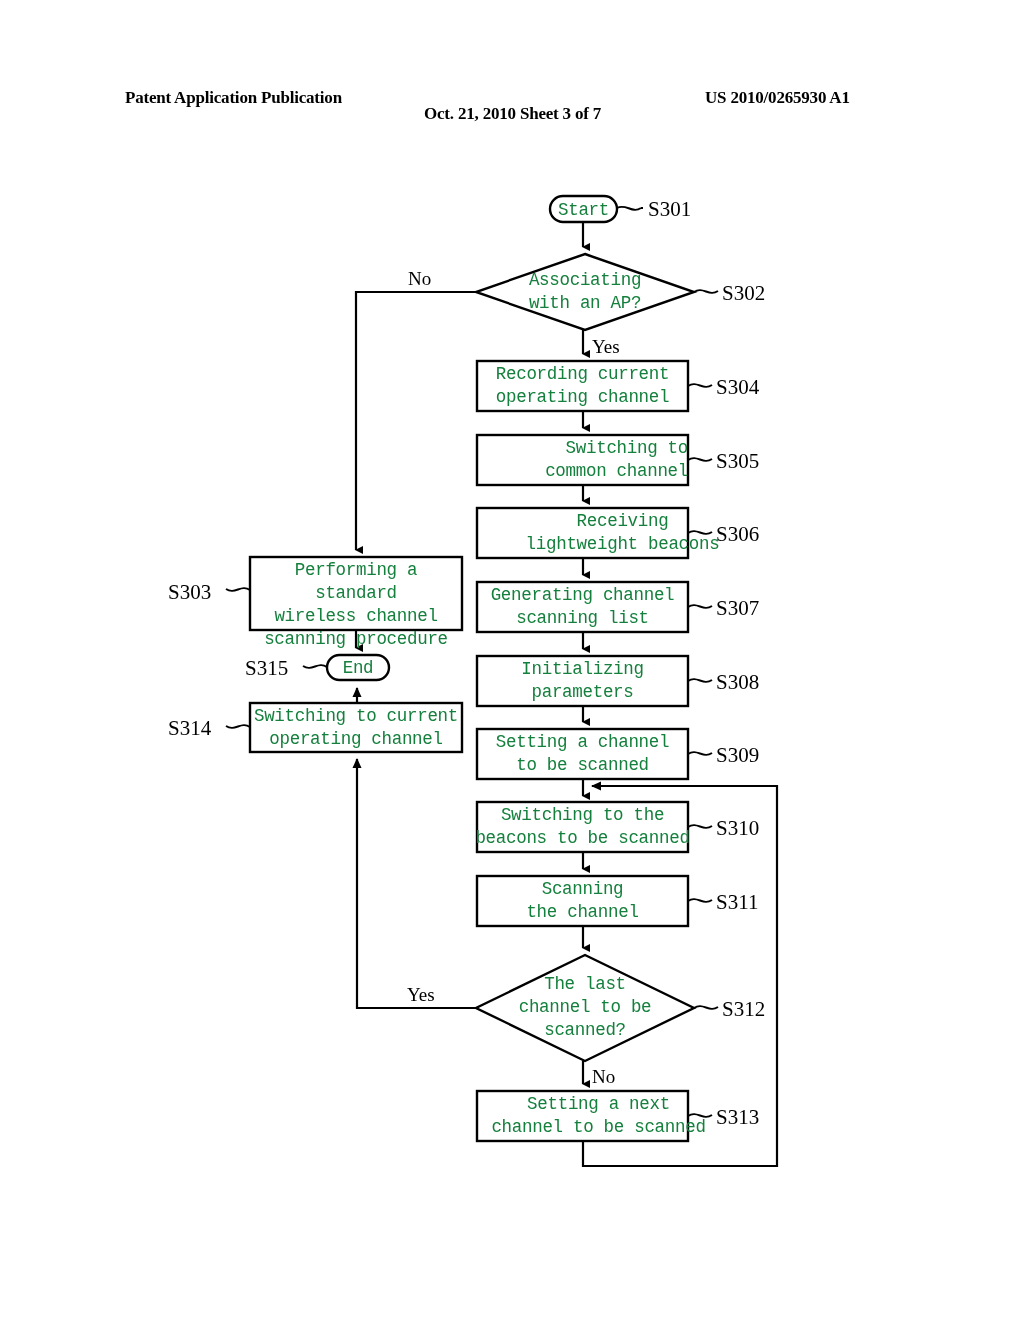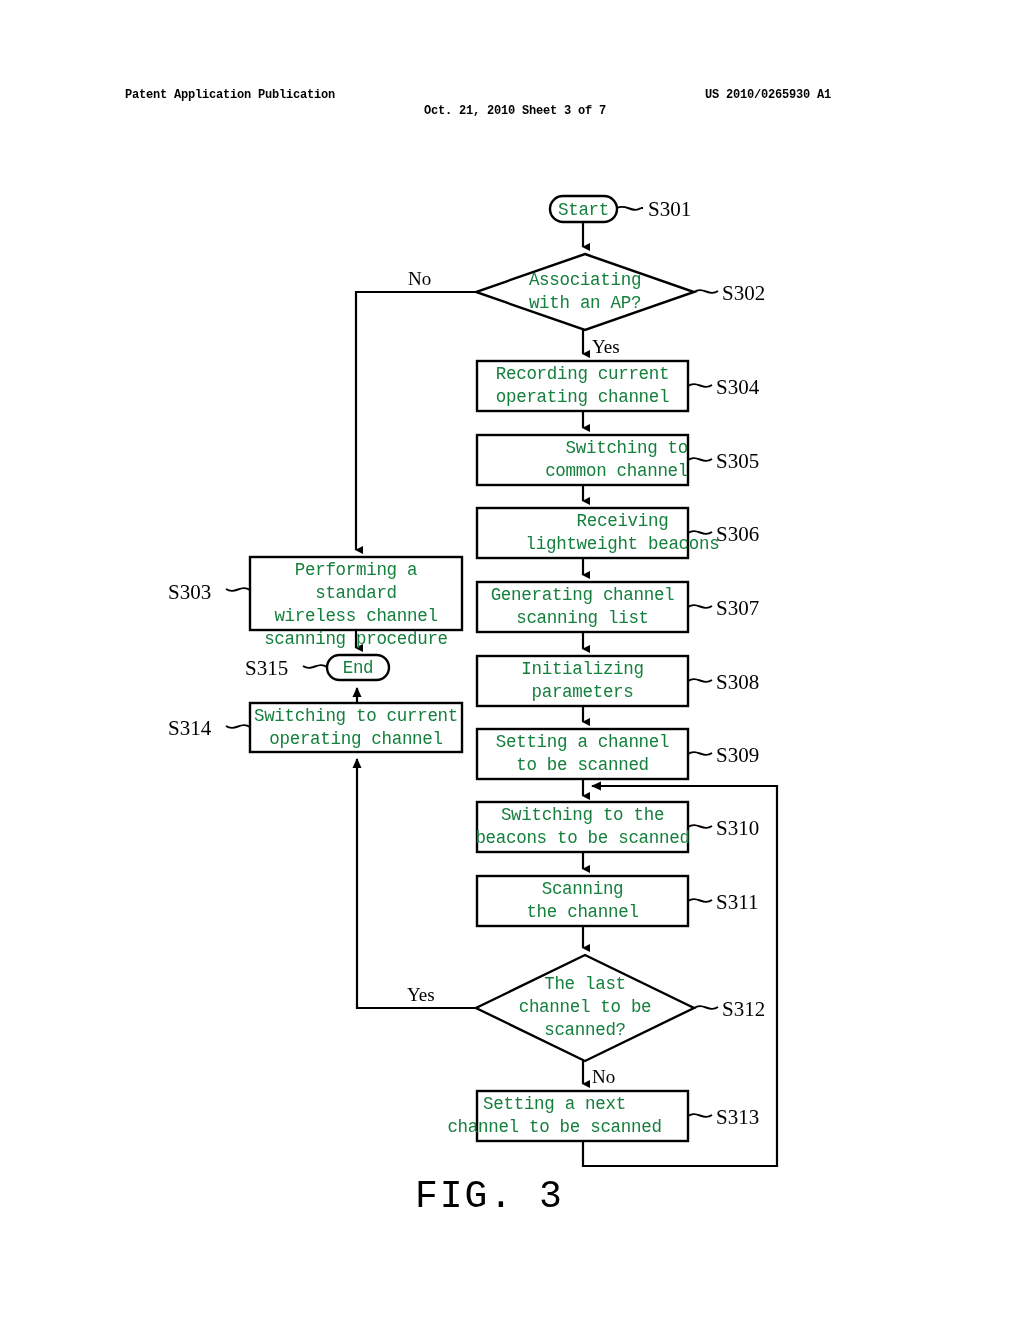--- a/index.html
+++ b/index.html
@@ -16,23 +16,23 @@
     overflow: hidden;
   }
 
   
   .page-header {
     position: absolute;
     top: 88px;
     left: 0;
     width: 948px;
     height: 28px;
-    font-family: Liberation Mono, monospace;
+    font-family: Liberation Serif, serif;
     font-weight: bold;
-    font-size: 12px;
+    font-size: 17px;
     letter-spacing: -0.2px;
   }
   .page-header .hdr-left   { position: absolute; left: 125px;  top: 0; white-space: nowrap; }
   .page-header .hdr-center { position: absolute; left: 424px;  top: 16px; white-space: nowrap; }
   .page-header .hdr-right  { position: absolute; left: 705px;  top: 0; white-space: nowrap; }
 
   
   #diagram {
     position: absolute;
     left: 0;
@@ -212,30 +212,29 @@
 the channel</div>
   <div class="step-tag" style="left:716px; top:890px;">S311</div>
 
   <div class="node-label" style="left:476px; top:973px; width:218px;">The last
 channel to be
 scanned?</div>
   <div class="step-tag" style="left:722px; top:997px;">S312</div>
   <div class="branch-label" style="left:407px; top:984px;">Yes</div>
   <div class="branch-label" style="left:592px; top:1066px;">No</div>
 
-  <div class="node-label" style="left:447px; top:1093px; width:215px;border-radius:13px;">Setting a next
+  <div class="node-label" style="left:491px; top:1093px; width:215px;border-radius:13px;">Setting a next
 channel to be scanned</div>
   <div class="step-tag" style="left:716px; top:1105px;">S313</div>
 
   <div class="node-label" style="left:250px; top:559px; width:212px;">Performing a standard
 wireless channel
 scanning procedure</div>
   <div class="step-tag" style="left:168px; top:580px;">S303</div>
 
   <div class="node-label" style="left:327px; top:657px; width:62px;">End</div>
   <div class="step-tag" style="left:245px; top:656px;">S315</div>
 
   <div class="node-label" style="left:250px; top:705px; width:212px;">Switching to current
 operating channel</div>
   <div class="step-tag" style="left:168px; top:716px;">S314</div>
 
-  <div class="fig-caption">FIG.  3</div>
 </div>
 
 </body></html>

